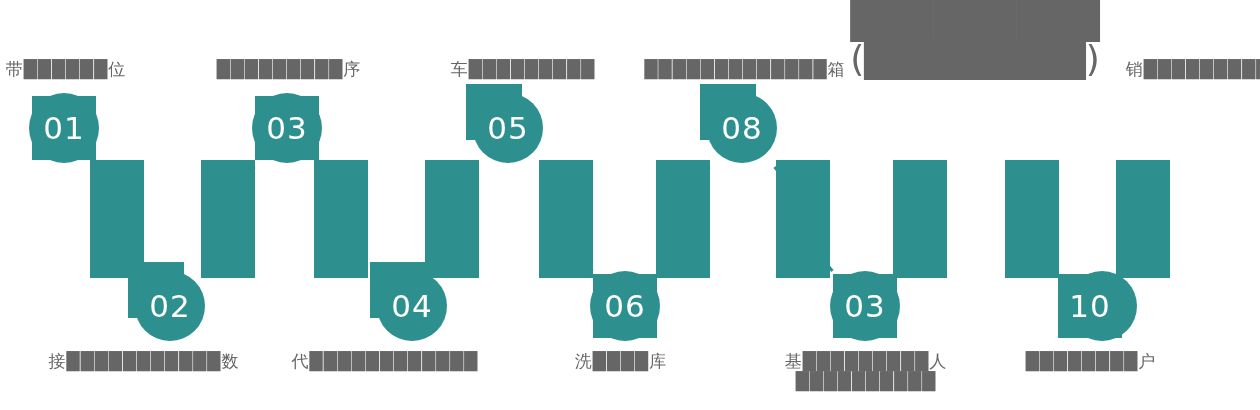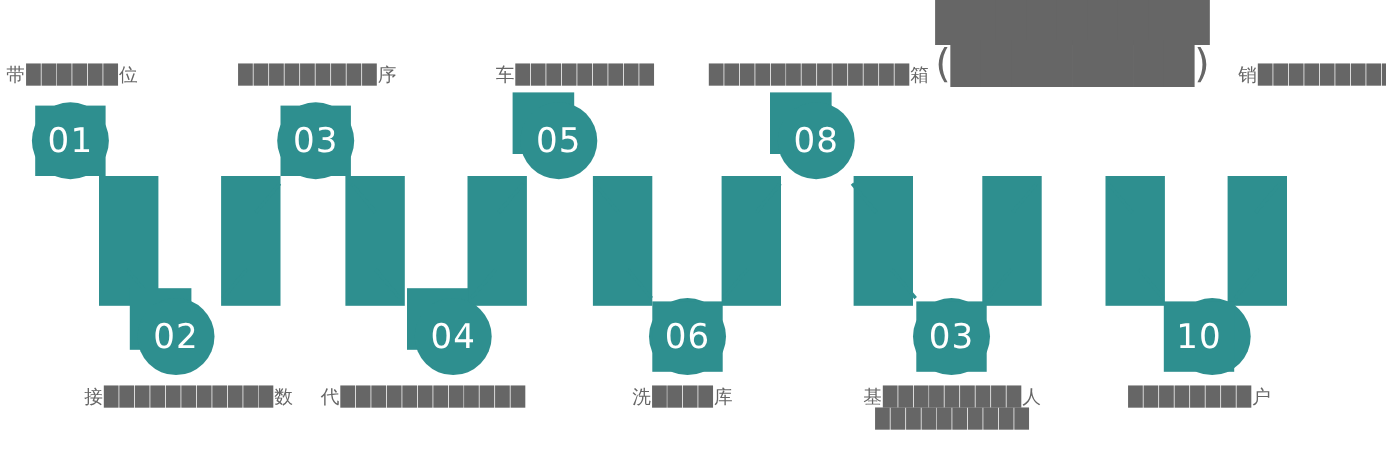--- a/index.html
+++ b/index.html
@@ -74,21 +74,21 @@
   <div class="ray" style="left:820px;top:241px;transform:rotate(-40deg)"></div>
   <div class="ray" style="left:907px;top:241px;transform:rotate(40deg)"></div>
   <div class="ray" style="left:1045px;top:241px;transform:rotate(-40deg)"></div>
   <div class="ray" style="left:1132px;top:241px;transform:rotate(40deg)"></div>
 
   <div class="node top" style="left:32px">
     <div class="ci"></div>
     <div class="sq"></div>
     <div class="num">01</div>
   </div>
-  <div class="node bot cfront" style="left:128px">
+  <div class="node bot cfront" style="left:138px">
     <div class="sq"></div>
     <div class="ci"></div>
     <div class="num">02</div>
   </div>
   <div class="node top" style="left:255px">
     <div class="ci"></div>
     <div class="sq"></div>
     <div class="num">03</div>
   </div>
   <div class="node bot cfront" style="left:380px">
@@ -120,20 +120,20 @@
     <div class="ci"></div>
     <div class="sq"></div>
     <div class="num">10</div>
   </div>
 
   <div class="lab" style="left:66px;top:59px">带██████位</div>
   <div class="lab" style="left:289px;top:59px">█████████序</div>
   <div class="lab" style="left:523px;top:59px">车█████████</div>
   <div class="lab" style="left:745px;top:59px">█████████████箱</div>
   <div class="lab" style="left:1198px;top:59px">销█████████</div>
-  <div class="lab" style="left:172px;top:351px">接███████████数</div>
+  <div class="lab" style="left:144px;top:351px">接███████████数</div>
   <div class="lab" style="left:385px;top:351px">代████████████</div>
   <div class="lab" style="left:621px;top:351px">洗████库</div>
   <div class="lab" style="left:866px;top:351px">基█████████人</div>
   <div class="lab" style="left:866px;top:371px">██████████</div>
   <div class="lab" style="left:1091px;top:351px">████████户</div>
 
 </div>
 
 </body></html>

